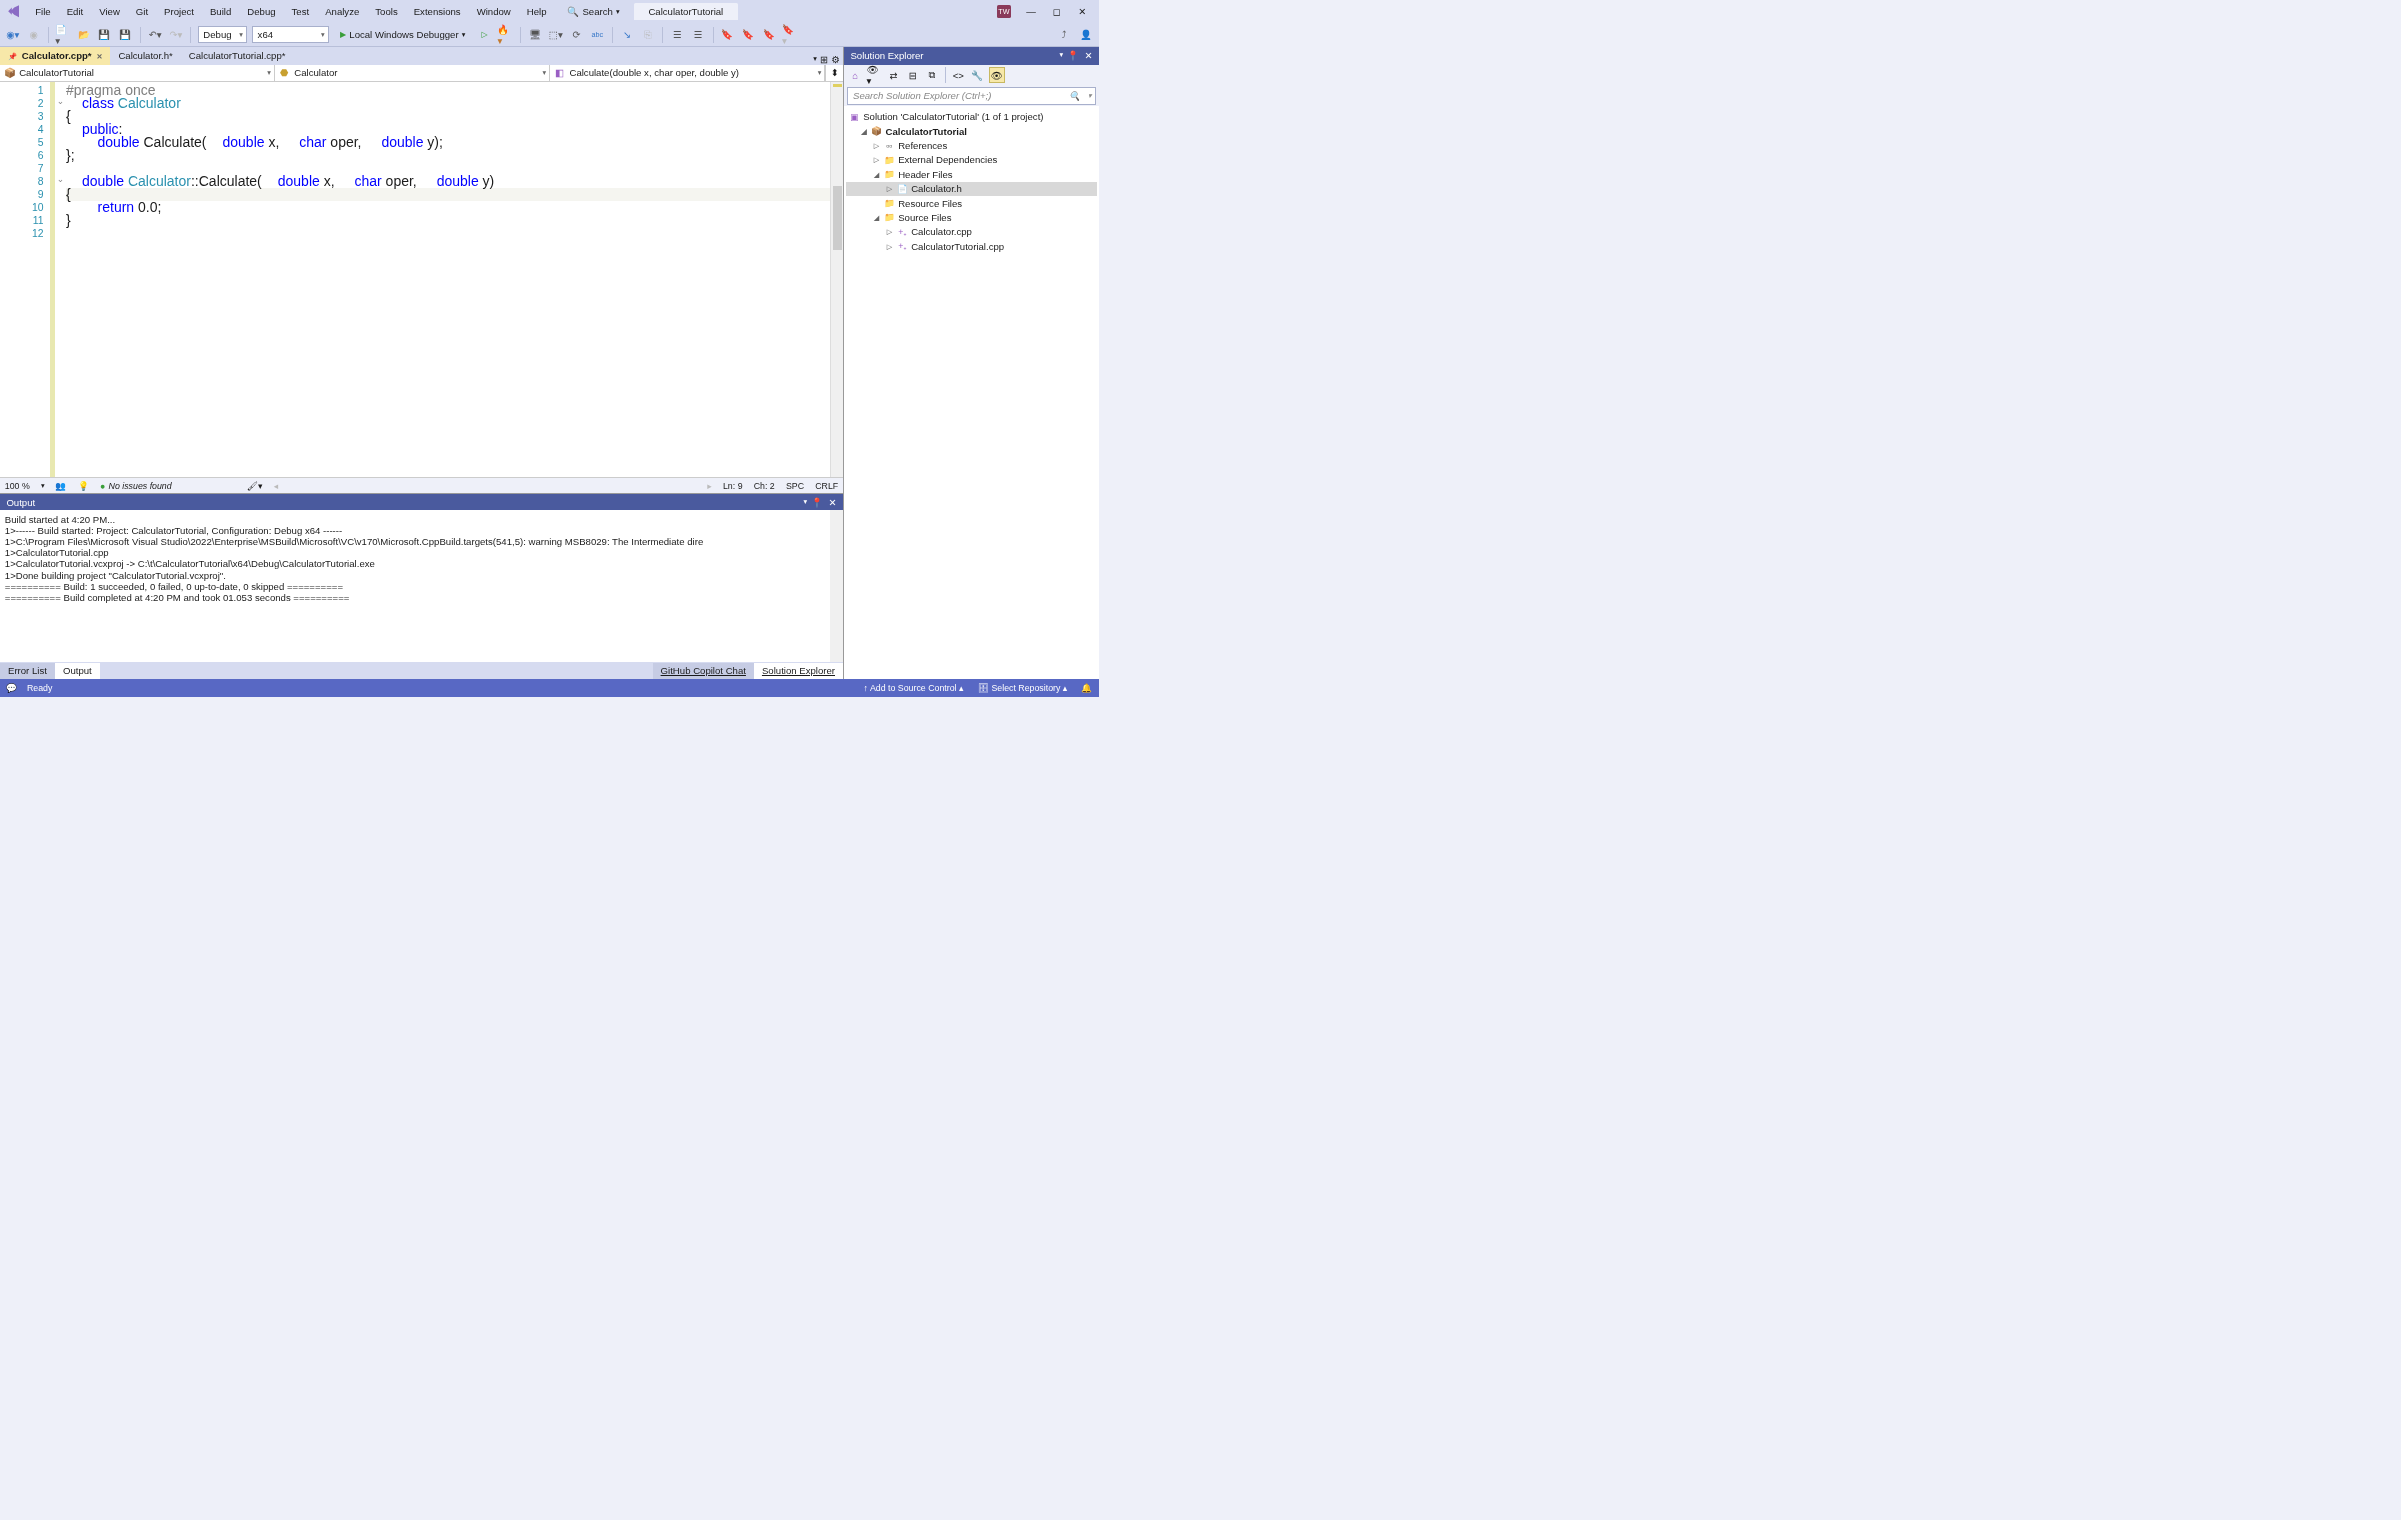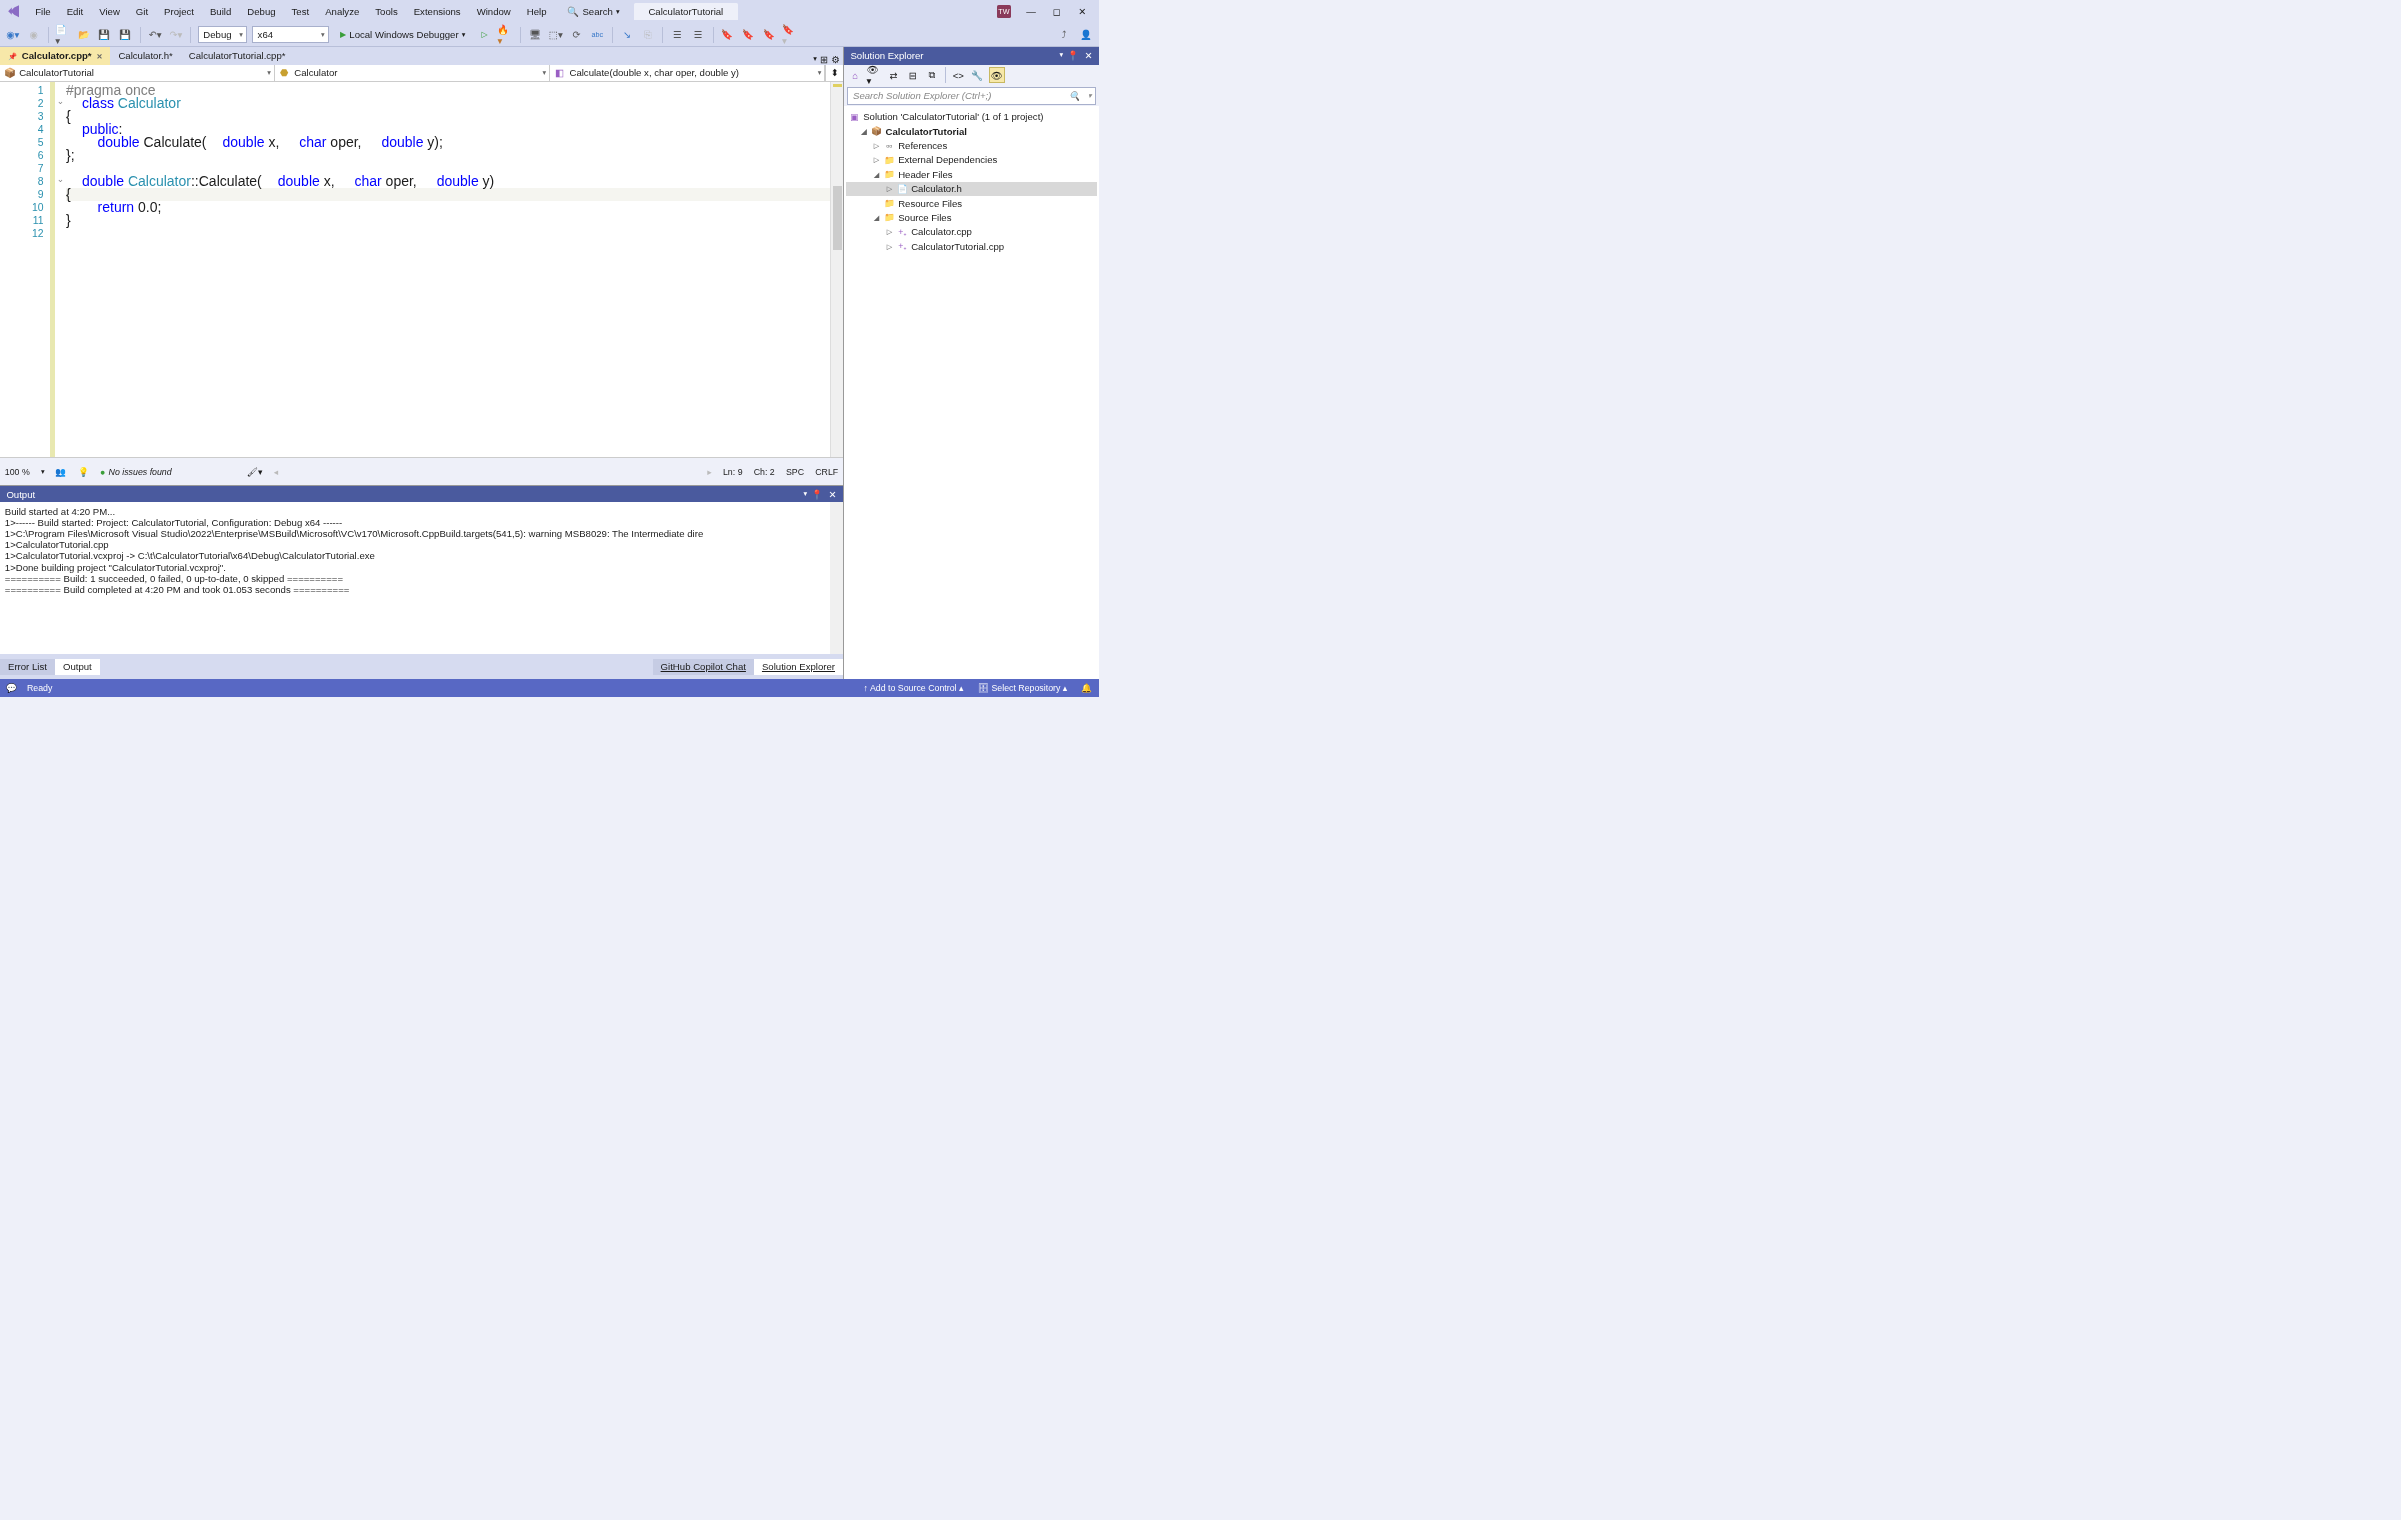--- a/index.html
+++ b/index.html
@@ -54,37 +54,37 @@
 .code { flex:1; font-family:Consolas,monospace; font-size:14px; line-height:13px; padding-top:1.6px; white-space:pre; overflow:hidden; position:relative; }
 .code .cl { height:13px; padding-left:0; }
 .code .cl.cursor-line { background:#f5f5f0; }
 .kw { color:#0000ff;margin-left:16px; }
 .typ { color:#2b91af; }
 .pp { color:#808080; }
 .scroll-right { width:13px; background:#f0f0f0; border-left:0.8px solid #ddd; position:relative; }
 .scroll-right .mark { position:absolute; left:1.6px; width:9.6px; height:3.2px; background:#e0d060; }
 
 
-.edstatus { height:28px; background:#eef0f9; border-top:0.8px solid #ccc; display:flex; align-items:center; padding:0 4.8px; gap:11.2px; font-size:8.8px; }
+.edstatus { height:16px; background:#eef0f9; border-top:0.8px solid #ccc; display:flex; align-items:center; padding:0 4.8px; gap:11.2px; font-size:8.8px; }
 .edstatus .spacer { flex:1; }
 .noissues { display:flex; align-items:center; gap:3.2px;font-style:italic; }
 .noissues::before { content:"●"; color:#3a9e3a; }
 
 
 .outpanel { display:flex; flex-direction:column; border-top:0.8px solid #999; }
 .panehdr { height:16px; background:#4a5a9e; color:#fff; display:flex; align-items:center; padding:0 6.4px; }
 .panehdr .pr { margin-left:auto; display:flex; gap:4.8px; }
 .outtoolbar { height:19px; background:#eef0f9; display:flex; align-items:center; padding:0 6.4px; gap:4.8px; border-bottom:0.8px solid #ccc; }
 .outtoolbar .combo { width:216px; height:16px; border:0.8px solid #a8b0cc; background:#fff; padding:0 4.8px; display:flex; align-items:center; position:relative; }
 .outtoolbar .combo::after { content:"▾"; position:absolute; right:3.2px; font-size:7.2px; }
 .outbody { height:152px; background:#fff; font-family:Consolas,monospace; font-size:9.6px; line-height:11.2px; padding:3.2px 4.8px; white-space:pre; overflow:hidden; position:relative; }
 .out-scroll { position:absolute; right:0; top:0; bottom:0; width:13px; background:#f0f0f0; }
 
 
-.bottomtabs { height:25px; background:#d6dbf0; display:flex; align-items:center; }
+.bottomtabs { height:17px; background:#d6dbf0; display:flex; align-items:center; }
 .btab { padding:2.4px 8px; background:#c6cce4; }
 .btab.active { background:#fff; }
 .bottomtabs .right { margin-left:auto; display:flex;text-decoration:underline; }
 
 
 .sidepanel { width:256px; background:#eef0f9; display:flex; flex-direction:column; border-left:0.8px solid #999; }
 .se-hdr { height:17.6px; background:#4a5a9e; color:#fff; display:flex; align-items:center; padding:0 6.4px; }
 .se-hdr .pr { margin-left:auto; display:flex; gap:4.8px; }
 .se-tb { height:21px; display:flex; align-items:center; padding:0 3.2px; gap:3.2px; background:#eef0f9; }
 .se-tb .btn { width:16px; height:16px; display:flex; align-items:center; justify-content:center; }

